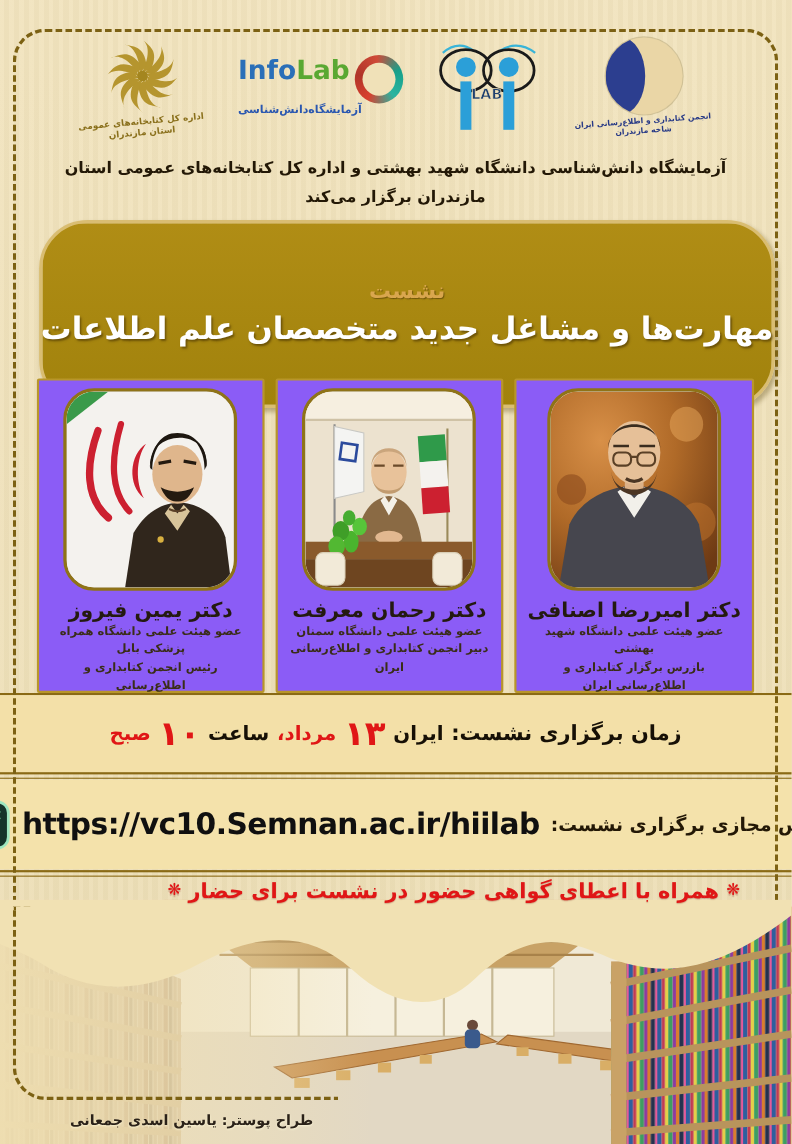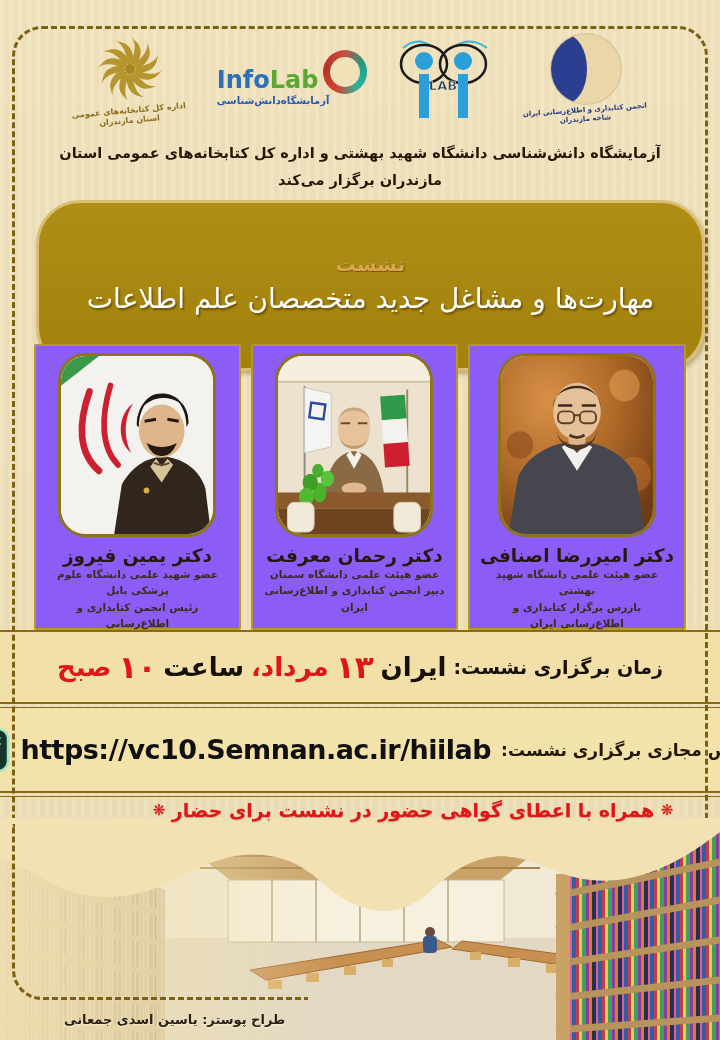--- a/index.html
+++ b/index.html
@@ -32,21 +32,21 @@
   }
   .logo { display:flex; flex-direction:column; align-items:center; }
   
   .lisa-circle { width:70px; height:70px; border-radius:50%; position:relative; overflow:hidden; background:#ead6a6; box-shadow:0 0 0 1px rgba(120,100,40,.25); }
   .lisa-moon { position:absolute; left:0; top:0; width:52%; height:100%; background:#2c3e8f; border-radius:0 60% 60% 0/0 50% 50% 0; }
   .lisa-cap { font-size:7px; color:#283a86; font-weight:bold; text-align:center; line-height:1.25; margin-top:2px; transform:rotate(-4deg); }
   
   .hii { width:96px; height:86px; } 
   
   .infolab { display:flex; flex-direction:column; align-items:center; margin-top:16px; }
-  .infolab-top { display:flex; align-items:flex-end; gap:5px; }
+  .infolab-top { display:flex; align-items:flex-start; gap:5px; }
   .infolab-ring { width:44px; height:44px; border-radius:50%;
     background:conic-gradient(from 210deg, #d8402e, #b03428, #cf4a38, #18a08a, #2ab4a0, #d8402e); position:relative; }
   .infolab-ring::after { content:""; position:absolute; inset:7px; border-radius:50%; background:#f0e1b8; }
   .infolab-word { font-size:24px; font-weight:bold; letter-spacing:0; }
   .infolab-word .in { color:#2a6fb8; } .infolab-word .lb { color:#5aa832; }
   .infolab-sub { font-size:10px; color:#2a57b0; font-weight:bold; margin-top:1px; align-self:flex-end; }
   
   .flower { width:78px; height:72px; }
   .flower-cap { font-size:8px; color:#8a701c; font-weight:bold; text-align:center; line-height:1.3; transform:rotate(-5deg); }
   
@@ -56,21 +56,21 @@
   }
   
   .banner {
     position:absolute; top:200px; left:36px; right:15px; height:171px; z-index:1;
     background:linear-gradient(180deg,#b08d15,#a1820c);
     border:3px solid #d9bd72; border-radius:44px;
     display:flex; flex-direction:column; align-items:center; justify-content:center;
     box-shadow:2px 3px 4px rgba(90,70,10,.35);
   }
   .banner .kicker { color:#d9a64e; font-size:20px; font-weight:bold; text-shadow:1px 1px 1px rgba(60,40,0,.5); margin-bottom:3px; }
-  .banner .t1, .banner .t2 { color:#ffffff; font-weight:normal; font-size:28px; white-space:nowrap; text-shadow:1.5px 2px 2px rgba(60,40,0,.55); line-height:1.45; }
+  .banner .t1, .banner .t2 { color:#ffffff; font-weight:bold; font-size:28px; white-space:nowrap; text-shadow:1.5px 2px 2px rgba(60,40,0,.55); line-height:1.45; }
   
   .cards { position:absolute; top:344px; left:34px; right:34px; height:286px; z-index:1; display:flex; gap:10px; }
   .card {
     flex:1 1 0; background:#8b5cf6; border:2px solid #b8962a; border-radius:2px;
     padding:7px 10px 6px; display:flex; flex-direction:column; align-items:center;
   }
   .photo-frame {
     width:158px; height:184px; border:3px solid #8f7318; border-radius:28px;
     overflow:hidden; background:#ddd; flex:none;
   }
@@ -78,21 +78,21 @@
   .sp-name { margin-top:8px; font-size:18.5px; font-weight:bold; color:#241a10; white-space:nowrap; }
   .sp-line { font-size:10.5px; font-weight:bold; color:#3a2d18; line-height:1.55; text-align:center; }
   
   .rule { position:absolute; left:0; right:0; height:0; border-top:2px solid #8a6a15; z-index:1; }
   .rule-double { position:absolute; left:0; right:0; height:6px; border-top:2px solid #8a6a15; border-bottom:1px solid #8a6a15; z-index:1; }
   .date-band {
     position:absolute; top:632px; left:0; right:0; height:70px; background:#f3e0a8; z-index:1;
     display:flex; align-items:center; justify-content:center; gap:7px;
   }
   .date-band .lbl { font-size:19px; font-weight:bold; color:#161006; }
-  .date-band .blk { font-size:26px; font-weight:bold; color:#161006; }
+  .date-band .blk { font-size:18px; font-weight:bold; color:#161006; }
   .date-band .red { color:#e01616; }
   .date-band .num { font-size:31px; line-height:1; }
   .url-band {
     position:absolute; top:709px; left:0; right:0; height:81px; background:#f4e2ab; z-index:1;
     display:flex; align-items:center; justify-content:center; gap:10px;
   }
   .url-label { font-size:17px; font-weight:bold; color:#231806; white-space:nowrap; }
   .url-text { direction:ltr; font-size:27px; font-weight:bold; color:#101010; letter-spacing:-0.5px; white-space:nowrap; }
   .ac-icon { width:46px; height:46px; flex:none; }
   .note-line {
@@ -276,21 +276,21 @@
           <ellipse cx="106" cy="76" rx="24" ry="27" fill="#dfb68c"></ellipse>
           <path d="M80,72 C76,34 138,32 134,70 C132,48 122,38 106,38 C90,38 82,50 80,72 Z" fill="#1d1710"></path>
           <path d="M80,70 C80,58 84,48 92,44 C84,54 82,62 82,72 Z" fill="#1d1710"></path>
           <path d="M134,68 C134,56 130,48 122,44 C130,54 132,62 132,72 Z" fill="#1d1710"></path>
           <path d="M90,88 Q106,96 122,88 Q116,102 106,101 Q96,102 90,88 Z" fill="#241a10"></path>
           <path d="M88,66 L100,64 M112,64 L124,66" stroke="#241a10" stroke-width="3"></path>
           <path d="M98,108 Q106,112 114,108" stroke="#5a4026" stroke-width="2" fill="none"></path>
         </svg>
       </div>
       <div class="sp-name">دکتر یمین فیروز</div>
-      <div class="sp-line">عضو شهید علمی دانشگاه علوم پزشکی بابل</div>
+      <div class="sp-line">عضو هیئت علمی دانشگاه همراه پزشکی بابل</div>
       <div class="sp-line">رئیس انجمن کتابداری و اطلاع‌رسانی</div>
       <div class="sp-line">شاخه مازندران</div>
     </div>
   </div>
 
   <div class="rule" style="top:630px"></div>
   <div class="date-band">
     <span class="lbl">زمان برگزاری نشست:</span>
     <span class="blk">ایران</span>
     <span class="blk red num">۱۳</span>

